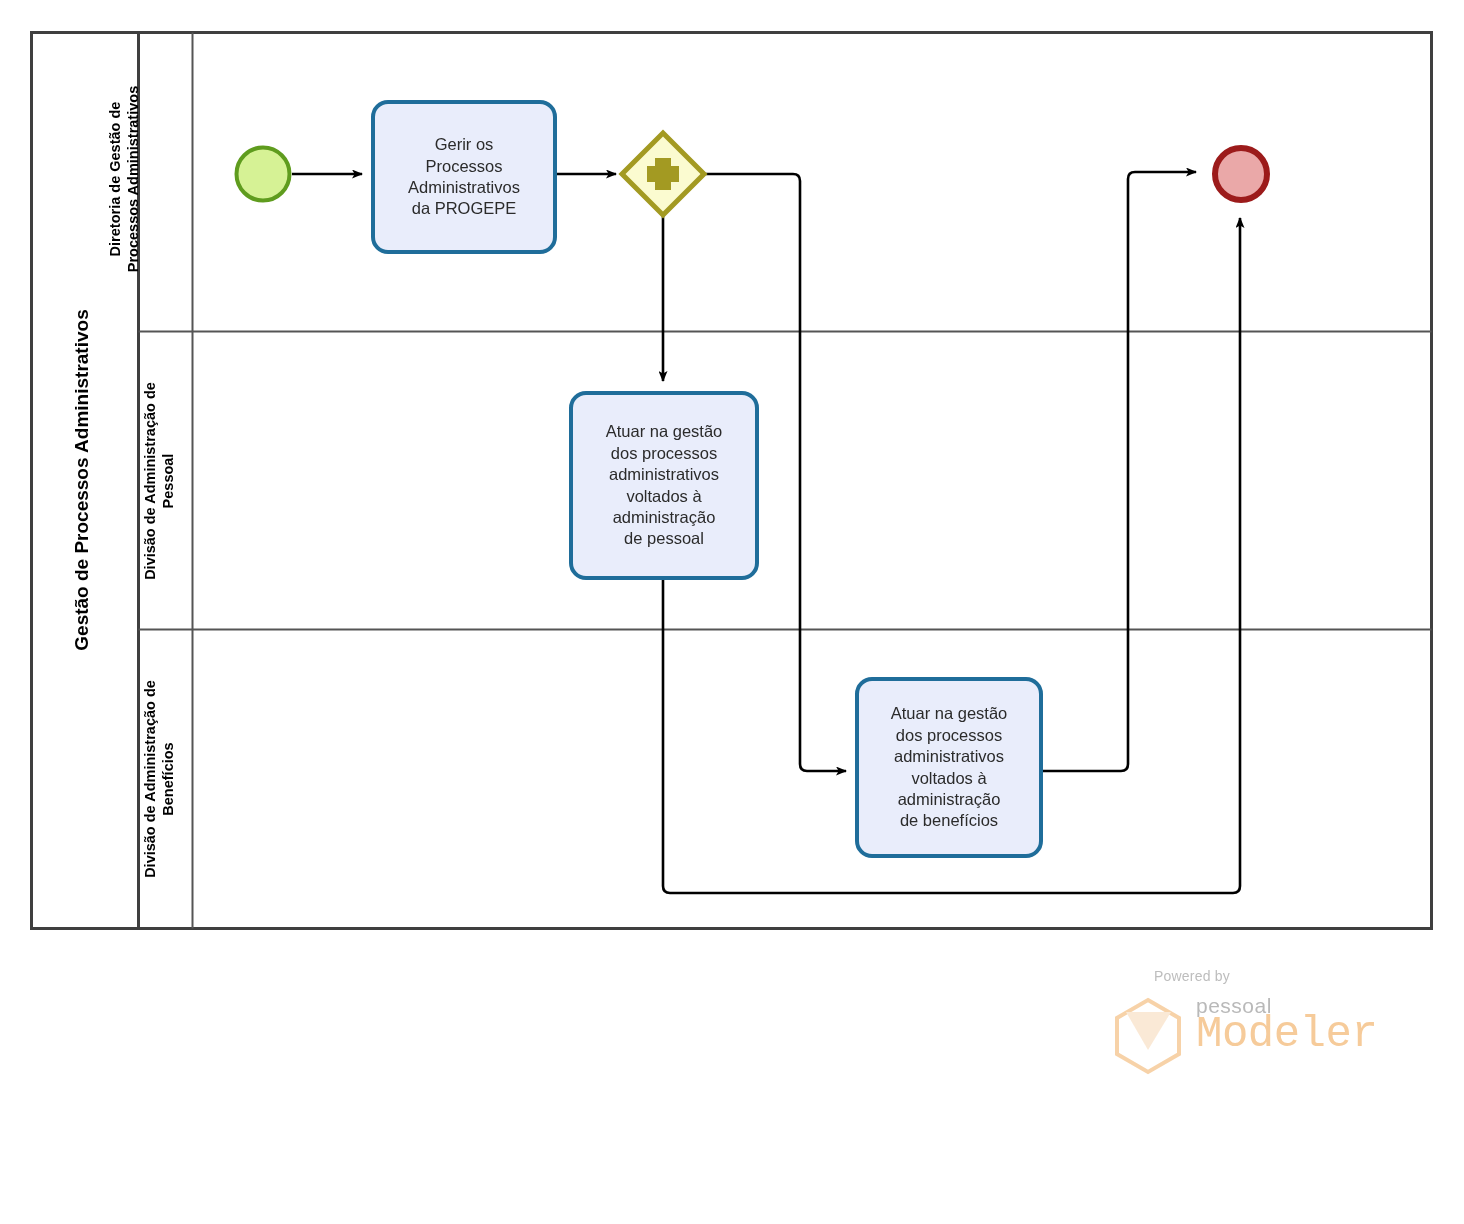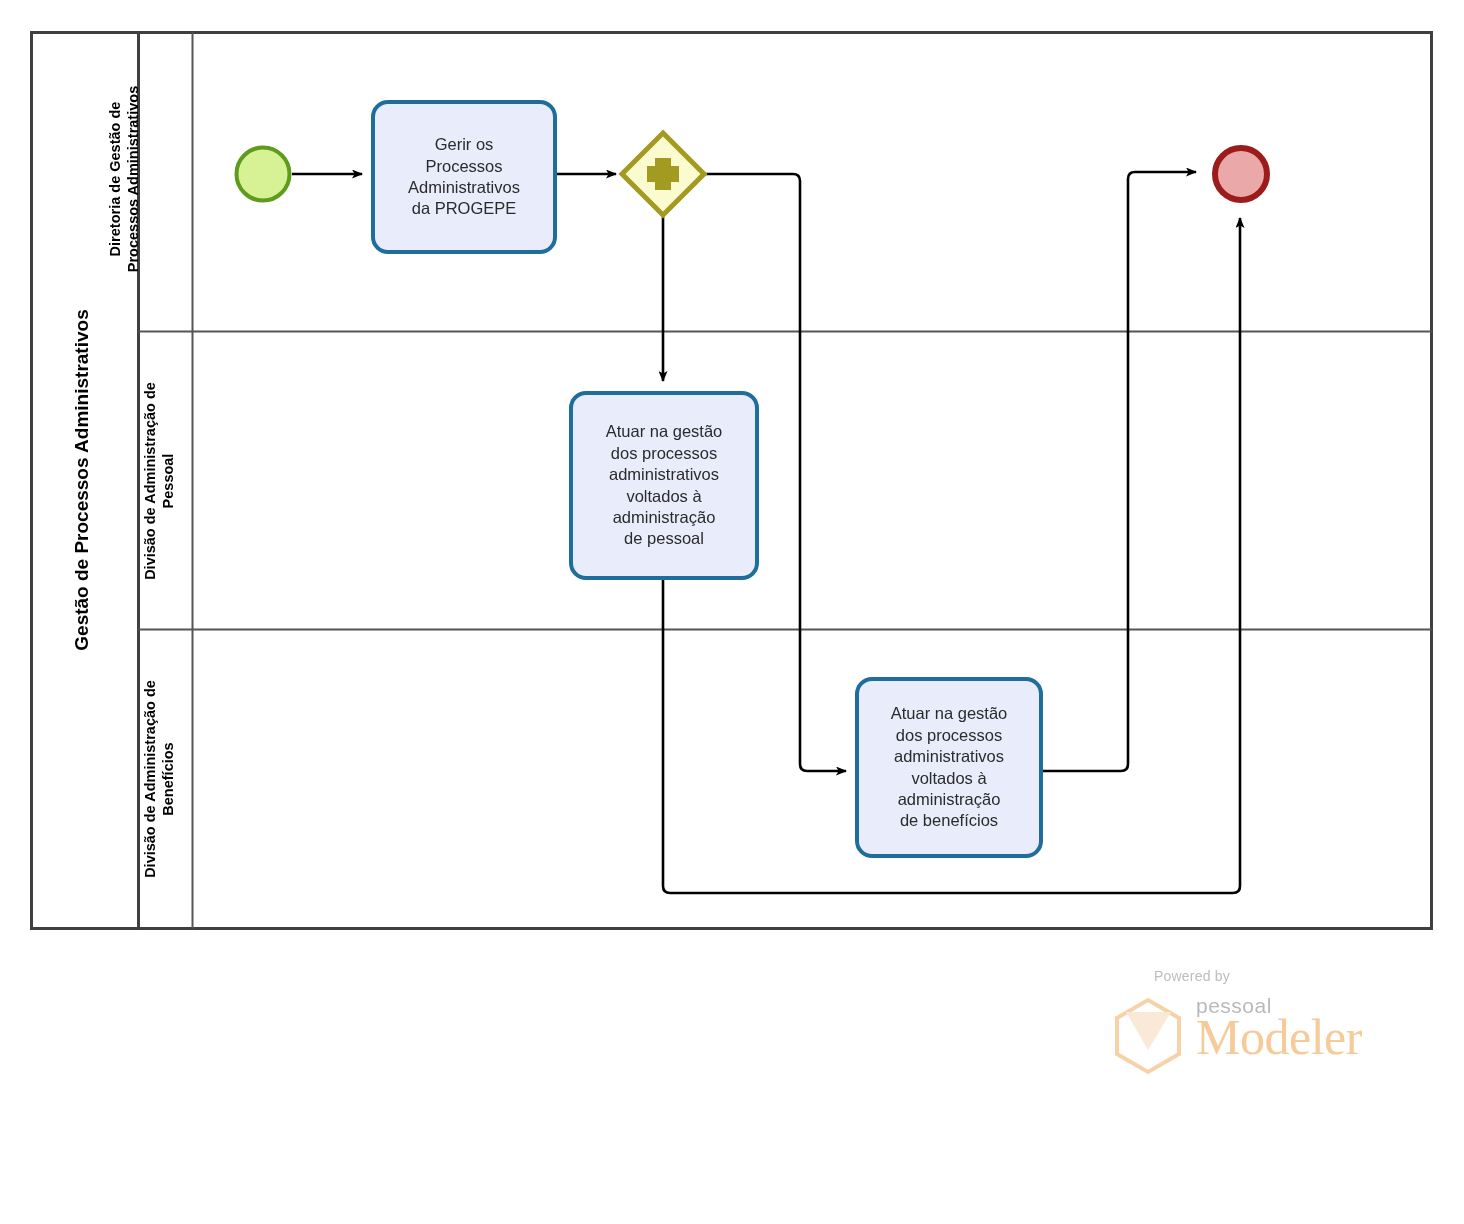--- a/index.html
+++ b/index.html
@@ -89,22 +89,22 @@
     top: 26px;
     font-family: "Liberation Sans", sans-serif;
     font-size: 21px;
     color: #b9b9b9;
     letter-spacing: 0.5px;
   }
   .modeler-word {
     position: absolute;
     left: 92px;
     top: 44px;
-    font-family: Liberation Serif, serif;
-    font-size: 50px;
+    font-family: Liberation Mono, monospace;
+    font-size: 44px;
     color: #f6cb9a;
     letter-spacing: -0.5px;
     line-height: 1;
     text-align: right;
   }
 </style>
 </head>
 <body>
 
 <div id="canvas">

